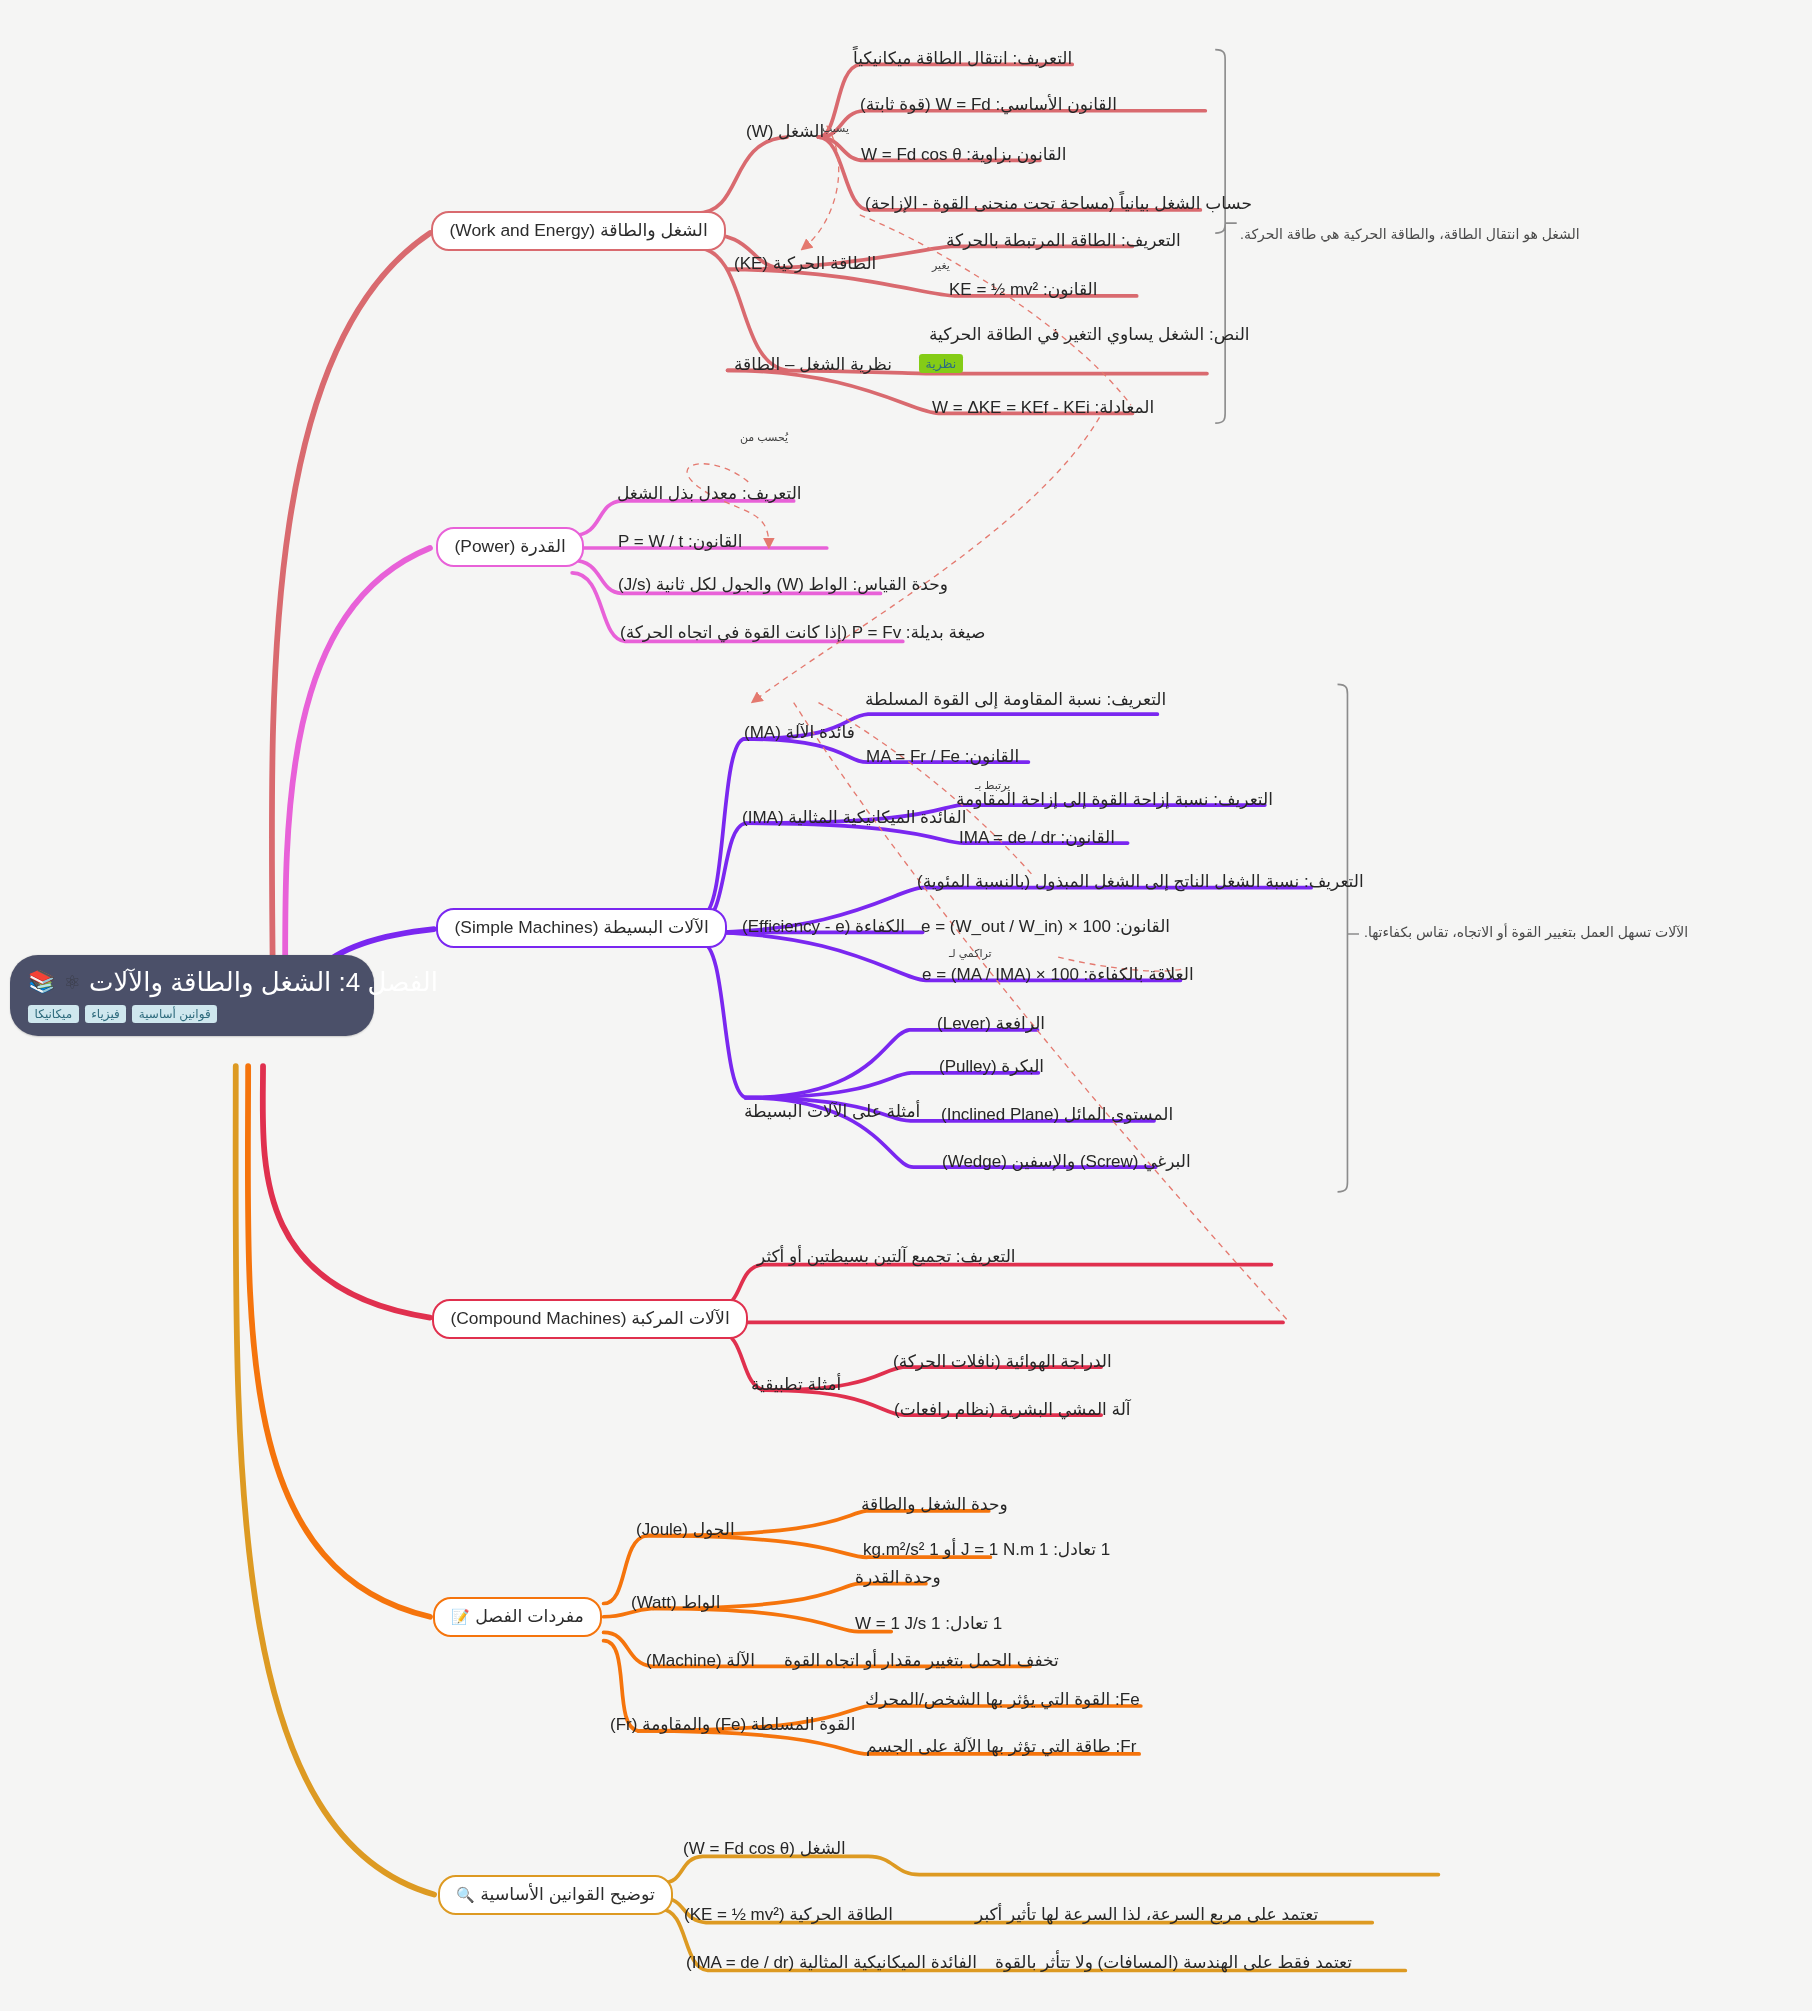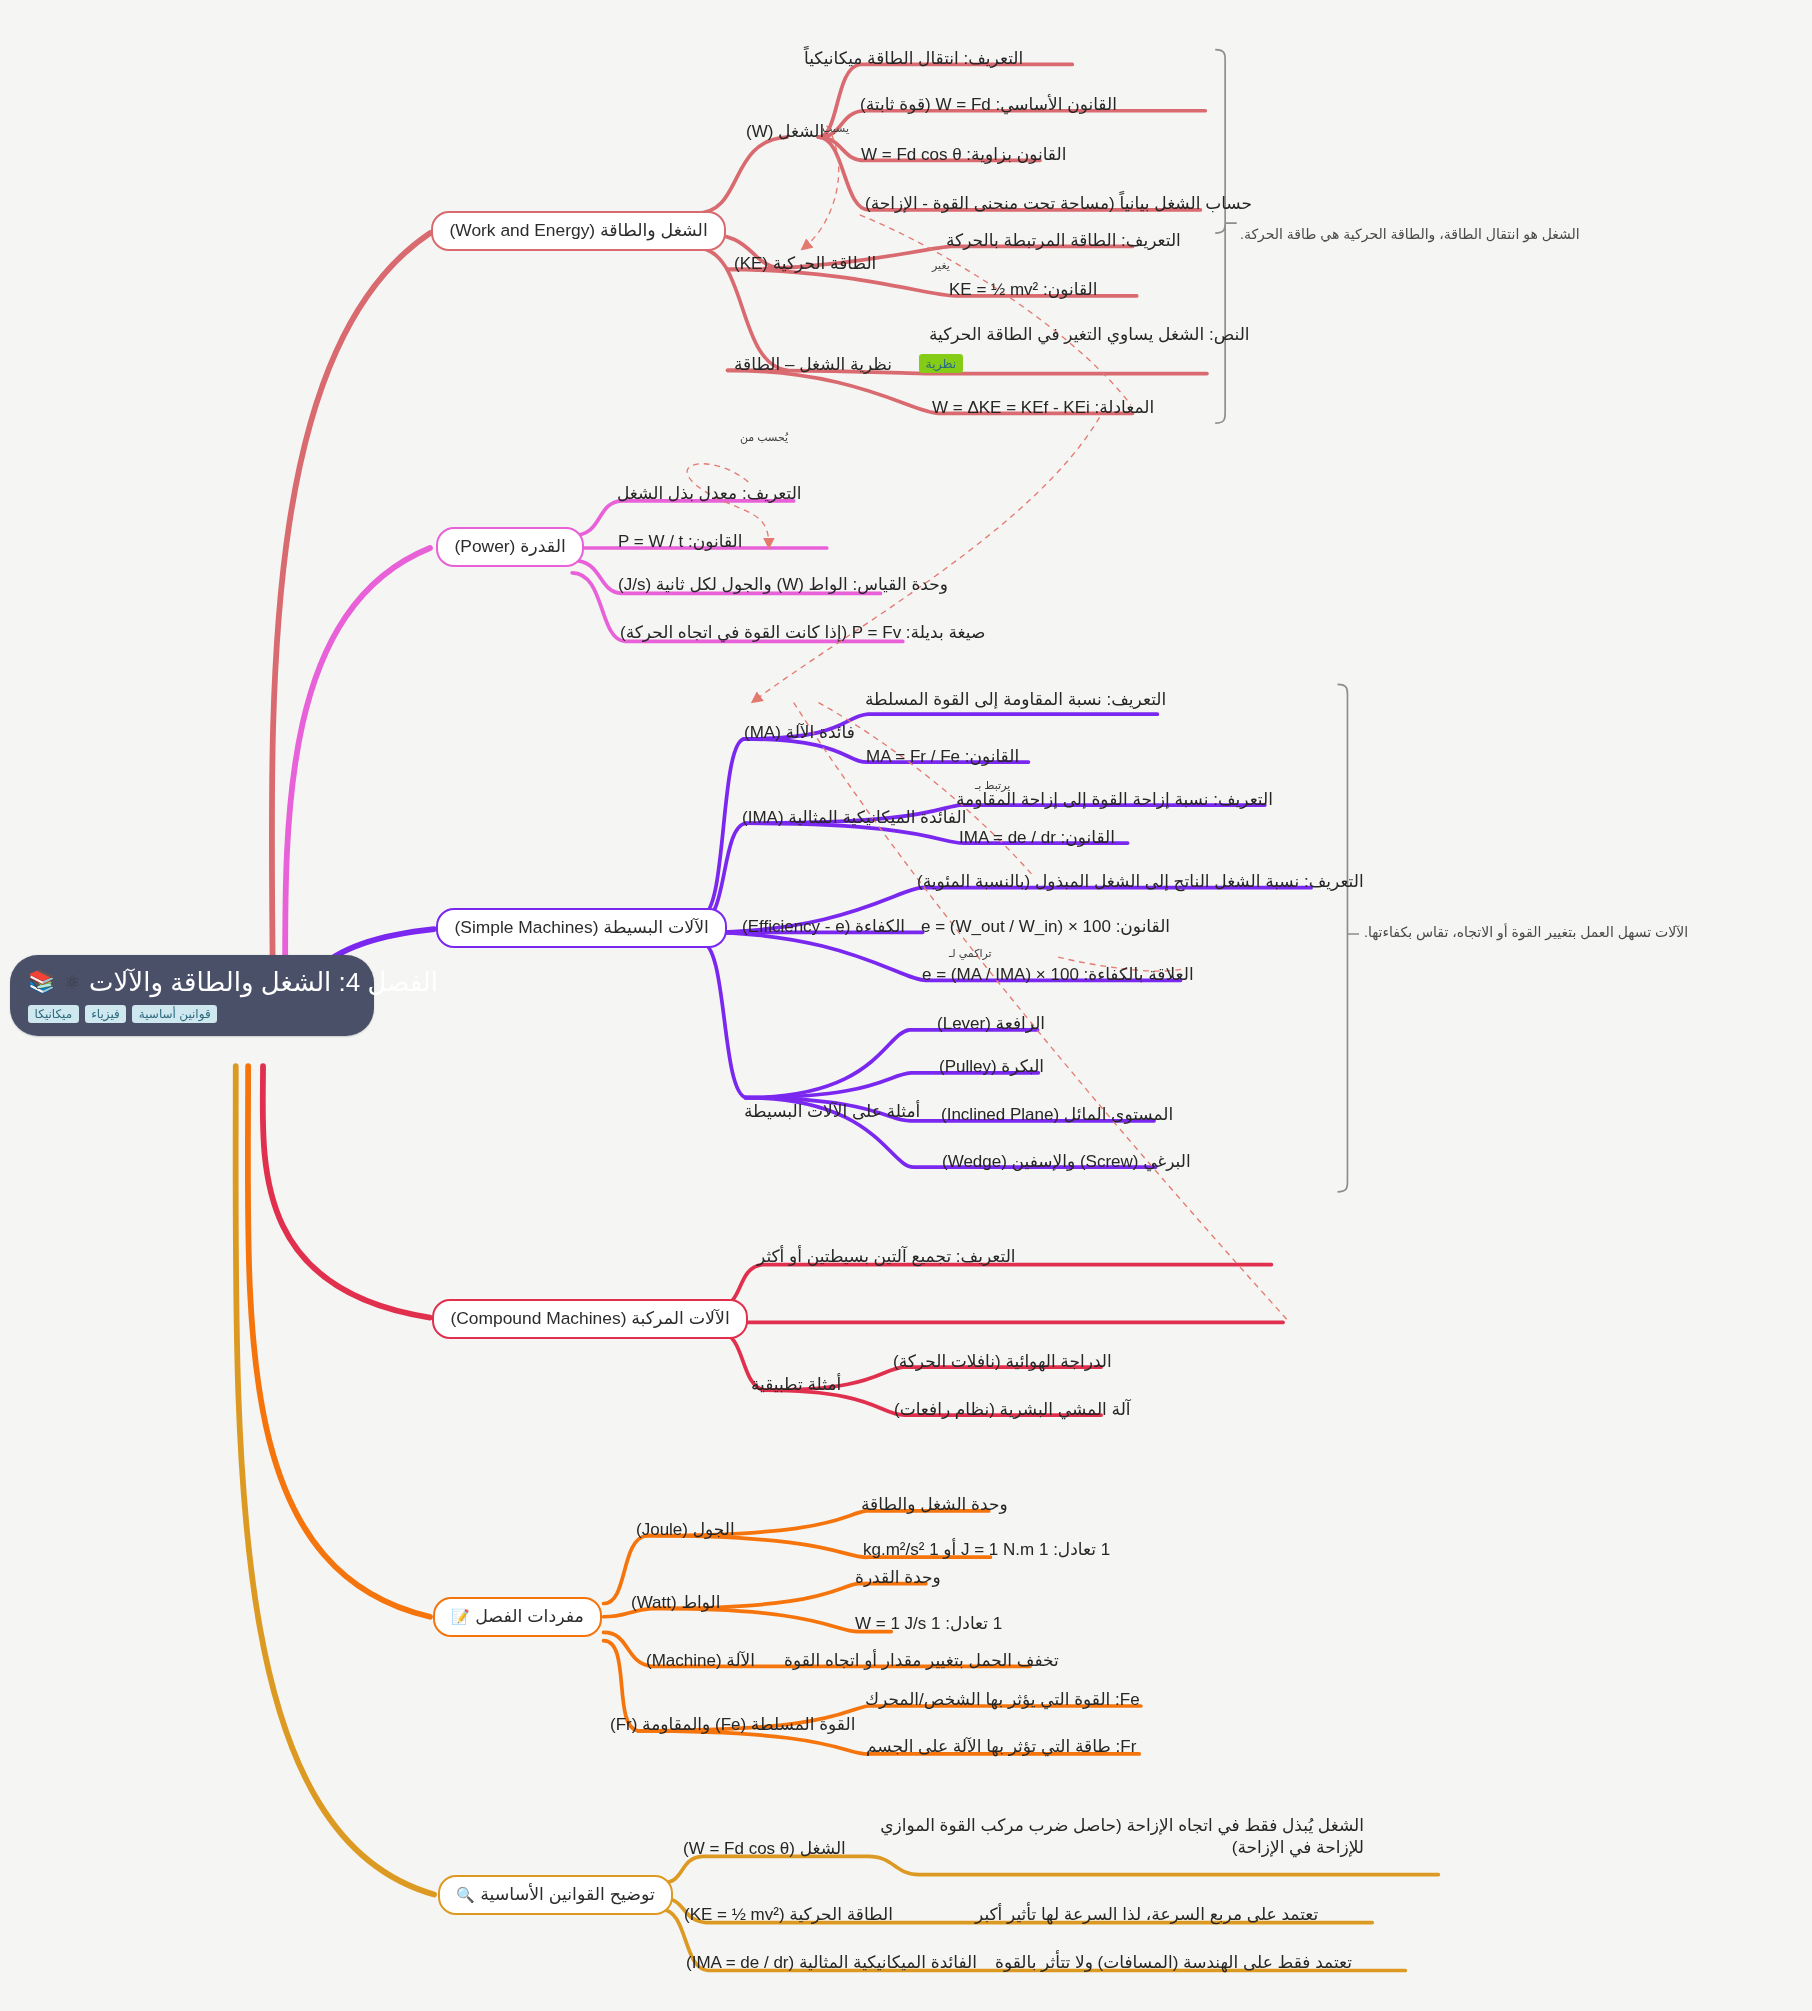--- a/index.html
+++ b/index.html
@@ -226,21 +226,21 @@
     <div class="root-tags">
       <span class="root-tag">ميكانيكا</span>
       <span class="root-tag">فيزياء</span>
       <span class="root-tag">قوانين أساسية</span>
     </div>
   </div>
 
   <div class="pill" style="left:431px;top:211px;border-color:#d96a6f;">الشغل والطاقة (Work and Energy)</div>
 
   <div class="node" style="left:746px;top:121px;">الشغل (W)</div>
-  <div class="node" style="left:804px;top:48px;">التعريف: انتقال الطاقة ميكانيكياً</div>
+  <div class="node" style="left:853px;top:48px;">التعريف: انتقال الطاقة ميكانيكياً</div>
   <div class="node" style="left:860px;top:94px;">القانون الأساسي: W = Fd (قوة ثابتة)</div>
   <div class="node" style="left:861px;top:144px;">القانون بزاوية: W = Fd cos θ</div>
   <div class="node" style="left:865px;top:193px;">حساب الشغل بيانياً (مساحة تحت منحنى القوة - الإزاحة)</div>
 
   <div class="node" style="left:734px;top:253px;">الطاقة الحركية (KE)</div>
   <div class="node" style="left:946px;top:230px;">التعريف: الطاقة المرتبطة بالحركة</div>
   <div class="node" style="left:949px;top:279px;">القانون: KE = ½ mv²</div>
 
   <div class="node" style="left:734px;top:354px;">نظرية الشغل – الطاقة</div>
   <div class="node" style="left:929px;top:324px;">النص: الشغل يساوي التغير في الطاقة الحركية</div>
@@ -314,21 +314,20 @@
   <div class="node" style="left:610px;top:1714px;">القوة المسلطة (Fe) والمقاومة (Fr)</div>
   <div class="node" style="left:865px;top:1689px;">Fe: القوة التي يؤثر بها الشخص/المحرك</div>
   <div class="node" style="left:866px;top:1736px;">Fr: طاقة التي تؤثر بها الآلة على الجسم</div>
 
   <div class="pill" style="left:438px;top:1875px;border-color:#dd9a22;display:flex;flex-direction:row-reverse;align-items:center;">
     <span class="emoji">🔍</span>
     <span>توضيح القوانين الأساسية</span>
   </div>
 
   <div class="node" style="left:683px;top:1838px;">الشغل (W = Fd cos θ)</div>
-  <div class="node wrap" style="left:876px;top:1815px;width:488px;text-align:right;">الشغل يُبذل فقط في اتجاه الإزاحة (حاصل ضرب مركب القوة الموازي للإزاحة في الإزاحة)</div>
 
   <div class="node" style="left:684px;top:1904px;">الطاقة الحركية (KE = ½ mv²)</div>
   <div class="node" style="left:975px;top:1904px;">تعتمد على مربع السرعة، لذا السرعة لها تأثير أكبر</div>
 
   <div class="node" style="left:686px;top:1952px;">الفائدة الميكانيكية المثالية (IMA = de / dr)</div>
   <div class="node" style="left:995px;top:1952px;">تعتمد فقط على الهندسة (المسافات) ولا تتأثر بالقوة</div>
 
 </div>
 
 

